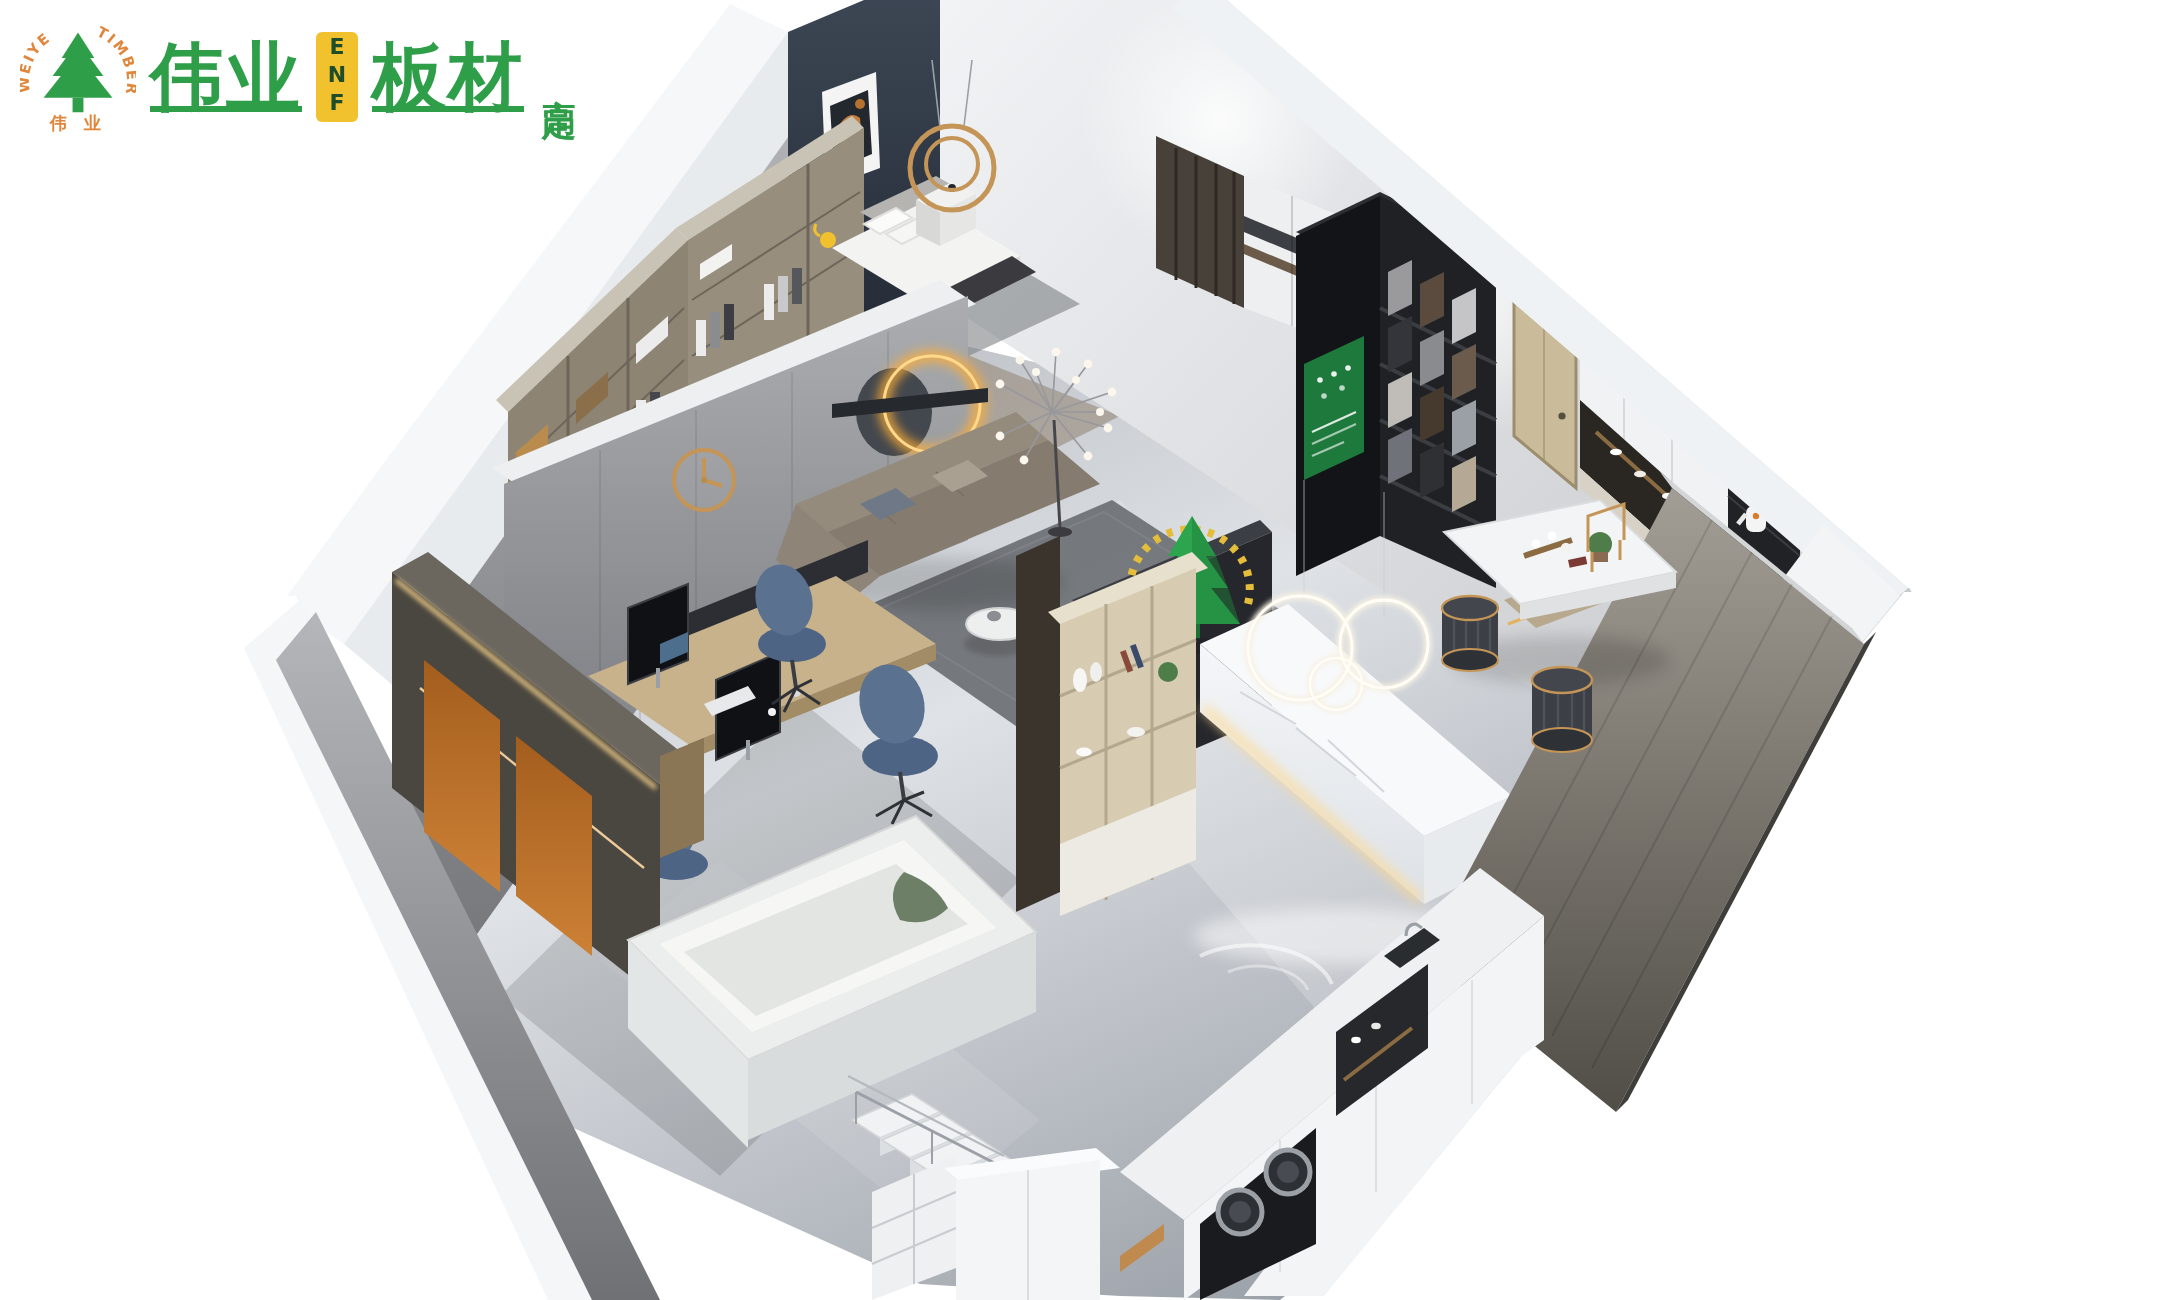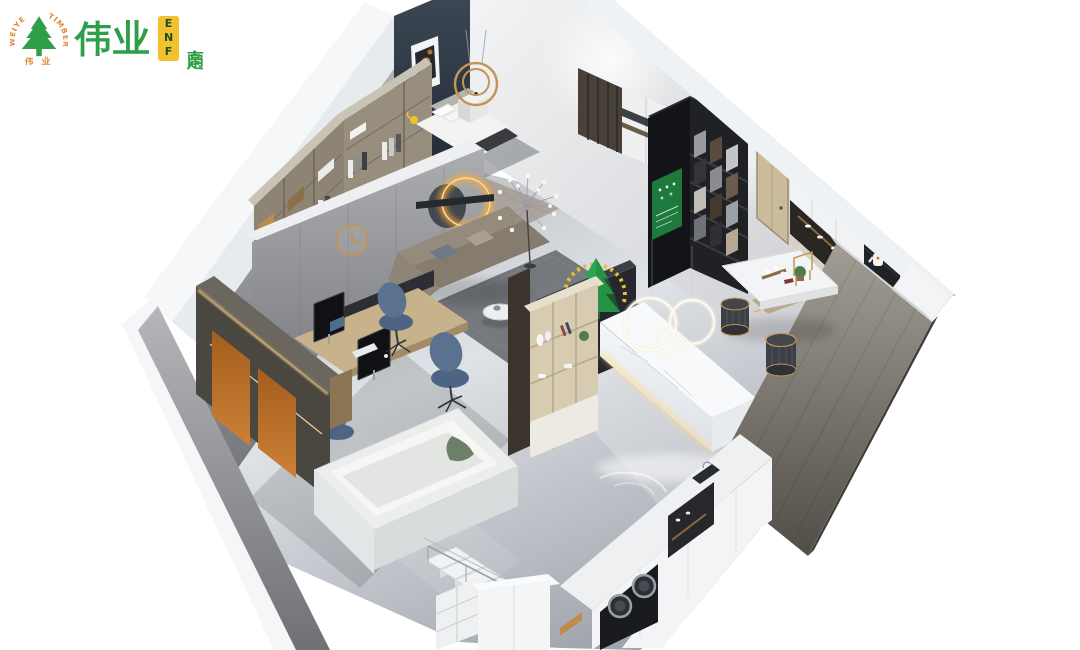--- a/index.html
+++ b/index.html
@@ -2,21 +2,21 @@
 <html style="--c-bg: #ffffff; --c-white: #f4f5f6; --c-marble: #f8f9fb; --c-wallOuter: #f3f5f7; --c-wallNavy: #2e3845; --c-wallGray: #9fa1a5; --c-woodTaupe: #8d8474; --c-woodTaupeLight: #c9c3b6; --c-woodOak: #c8b28c; --c-woodOakDark: #a28c66; --c-woodSlat: #48413a; --c-woodDoor: #cabb9a; --c-cabinetDark: #4a4740; --c-cabinetBlack: #1e2024; --c-panelOrange: #b06a28; --c-sofaTaupe: #958b7d; --c-sofaSeat: #857c6f; --c-chairBlue: #5a7190; --c-rugGray: #63666b; --c-stoolDark: #3c4046; --c-posterGreen: #1e7a3c; --c-treeGreen: #2da44e; --c-blanketGreen: #6d7f66; --c-metalGold: #c49557; --c-ledWarm: #ffd98e; --c-glowAmber: #ffae36; --logo-green: #2f9e49; --logo-orange: #e0873c; --logo-yellow: #f2c12e; --logo-tag_text: #1d4d2a;"><head>
 <meta charset="utf-8">
 <style>
   html,body{margin:0;padding:0;background:#ffffff;}
   .stage{position:relative;width:1080px;height:650px;background:var(--c-bg,#ffffff);overflow:hidden;
          font-family:"DejaVu Sans","Liberation Sans",sans-serif;}
   .scene-svg{position:absolute;left:0;top:0;}
 
   
   .logo{position:absolute;left:10px;top:8px;display:flex;align-items:center;gap:7px;z-index:5;}
-  .logo .cn{font-size:37px;font-weight:900;color:var(--logo-green,#2f9e49);letter-spacing:1px;line-height:1;}
+  .logo .cn{font-size:37px;font-weight:900;color:var(--logo-green,#2f9e49);letter-spacing:1px;line-height:1;text-decoration:underline;}
   .enf{width:21px;height:45px;background:var(--logo-yellow,#f2c12e);border-radius:3px;
        display:flex;align-items:center;justify-content:center;}
   .enf span{writing-mode:vertical-rl;text-orientation:upright;font-size:11px;font-weight:bold;
             color:var(--logo-tag_text,#1d4d2a);letter-spacing:1px;line-height:1;}
   .suffix{writing-mode:vertical-rl;text-orientation:upright;font-size:17px;font-weight:900;
           color:var(--logo-green,#2f9e49);letter-spacing:2px;line-height:1;margin-left:1px;}
   .badge-arc{fill:var(--logo-orange,#e0873c);font-size:8px;font-weight:bold;letter-spacing:1px;}
   .badge-cn{fill:var(--logo-orange,#e0873c);font-size:9.5px;font-weight:bold;letter-spacing:3px;}
   .badge-tree{fill:var(--logo-green,#2f9e49);}    .f-marble{fill:var(--c-marble,#f8f9fb)}
   .f-taupe{fill:var(--c-woodTaupe,#8d8474)}.f-taupeL{fill:var(--c-woodTaupeLight,#c9c3b6)}
@@ -574,16 +574,17 @@
         <polygon class="badge-tree" points="32,13 18,32 46,32"></polygon>
         <polygon class="badge-tree" points="32,20 13,44 51,44"></polygon>
         <rect class="badge-tree" x="29" y="44" width="6" height="8"></rect>
       </g>
       <text x="32" y="61" text-anchor="middle" class="badge-cn">伟 业</text>
     </svg>
     <span class="cn">伟业</span>
     <span class="enf">
         <span>ENF</span>
       </span>
+    <span class="cn">板材</span>
     <span class="suffix">高定</span>
   </div>
 
 </div>
 
 </body></html>

